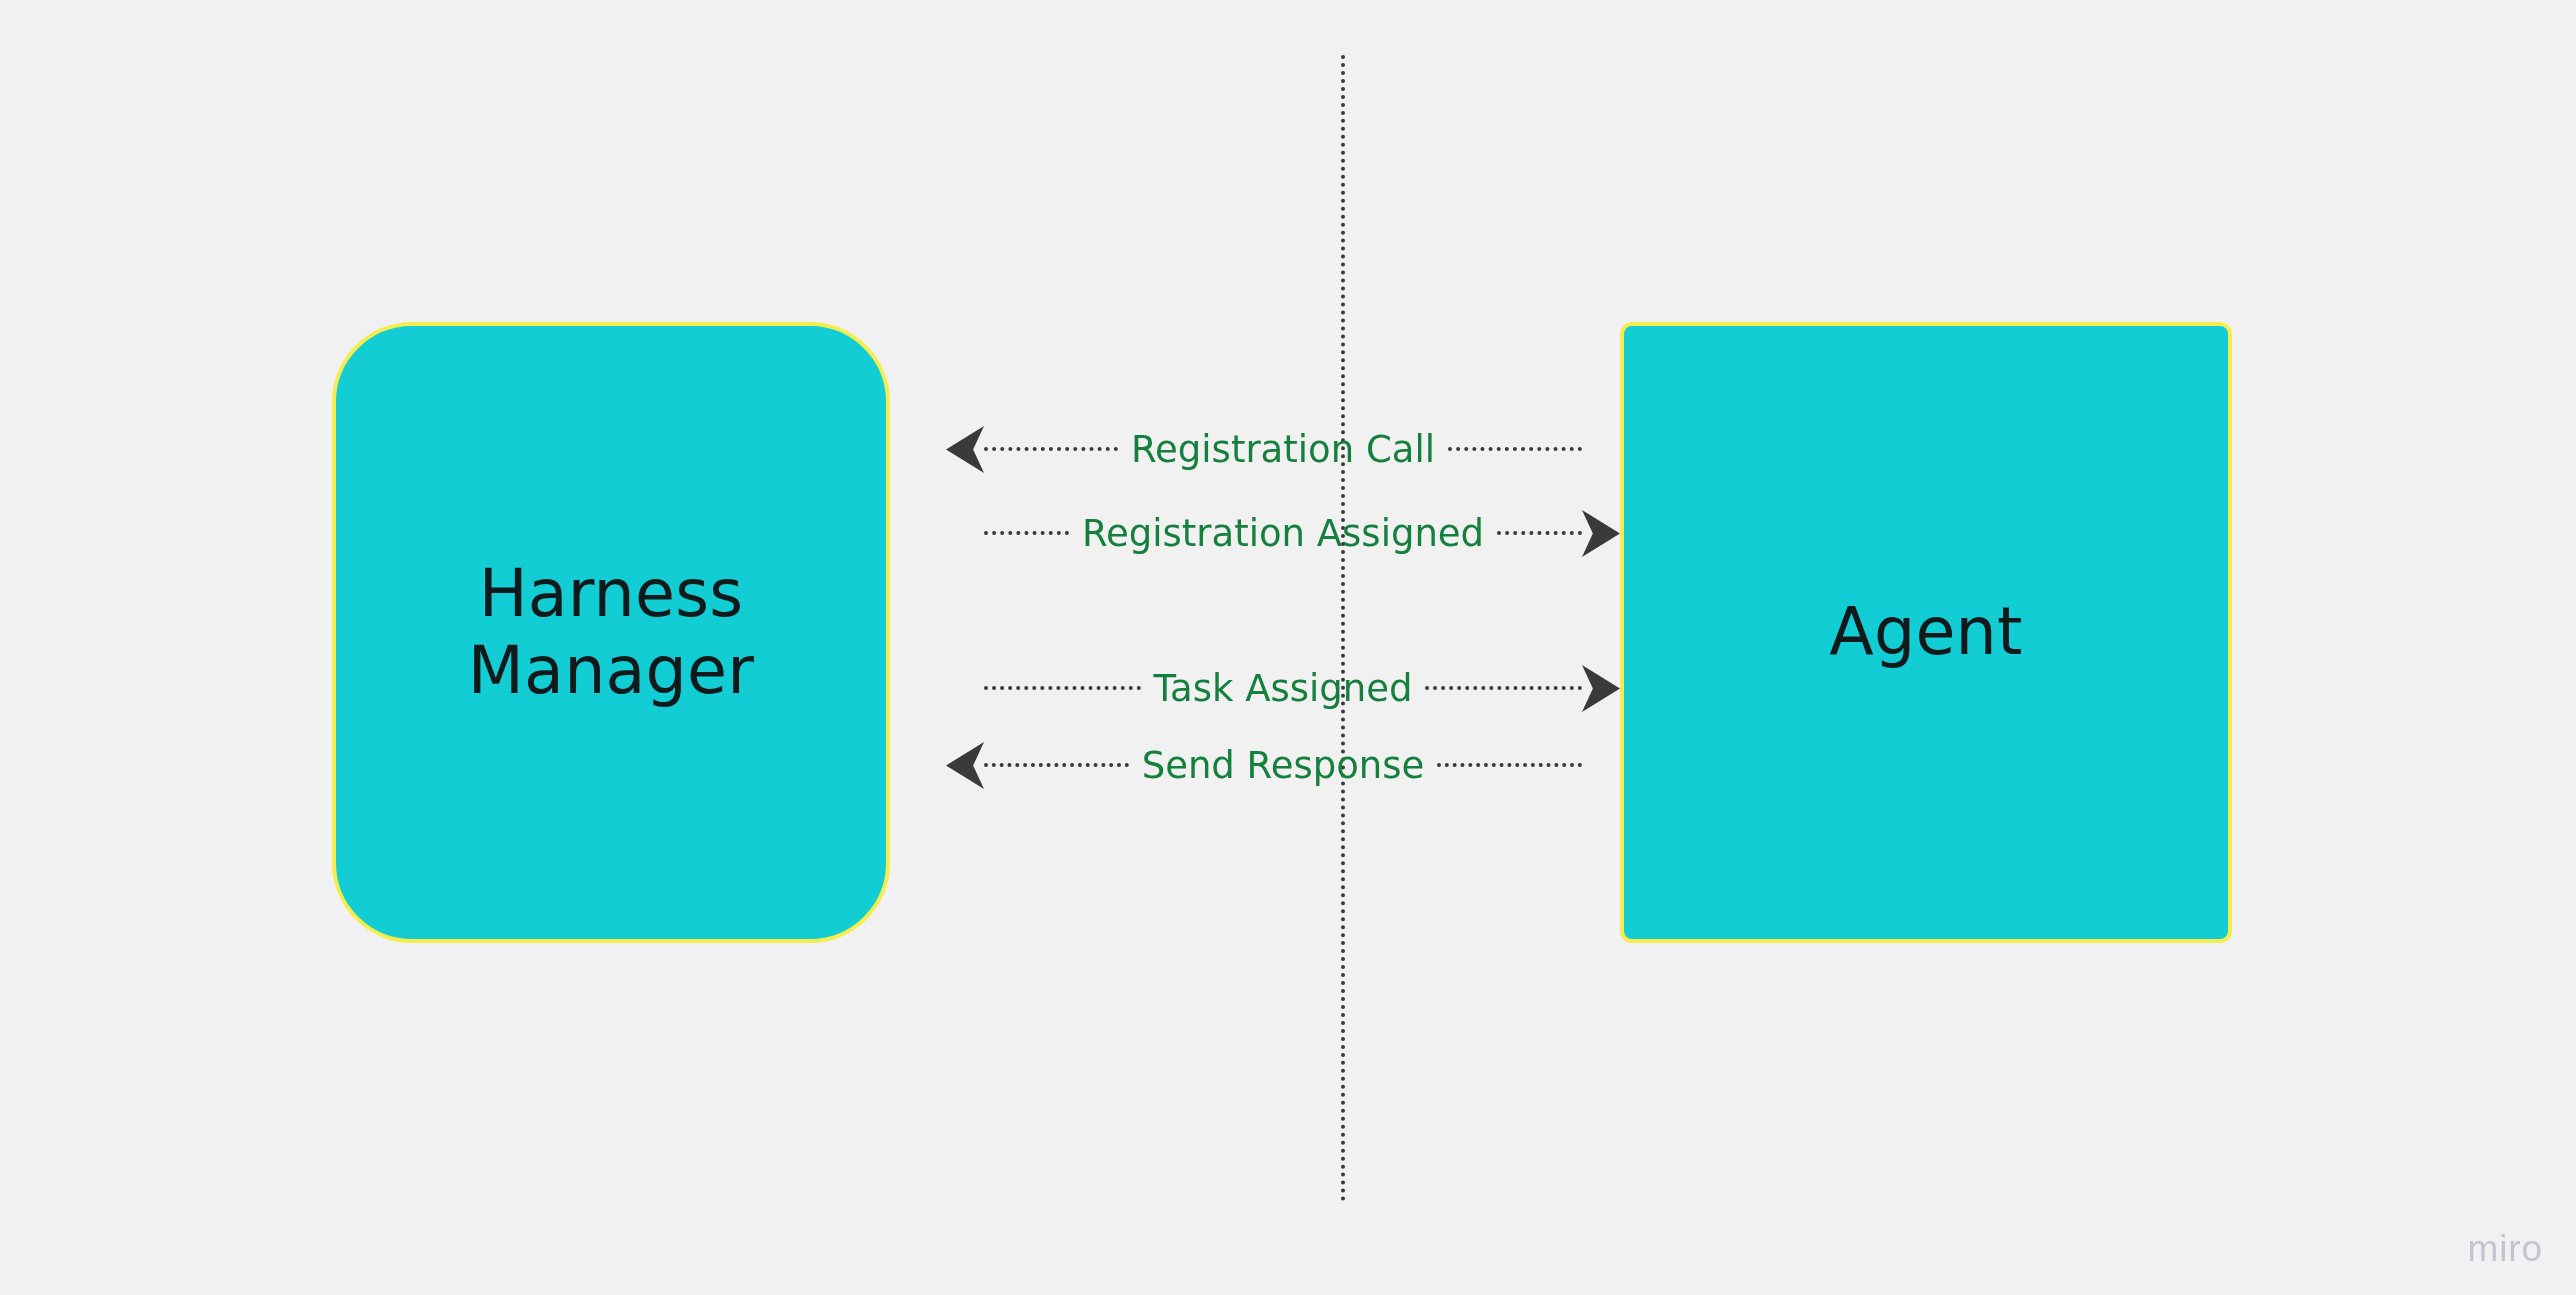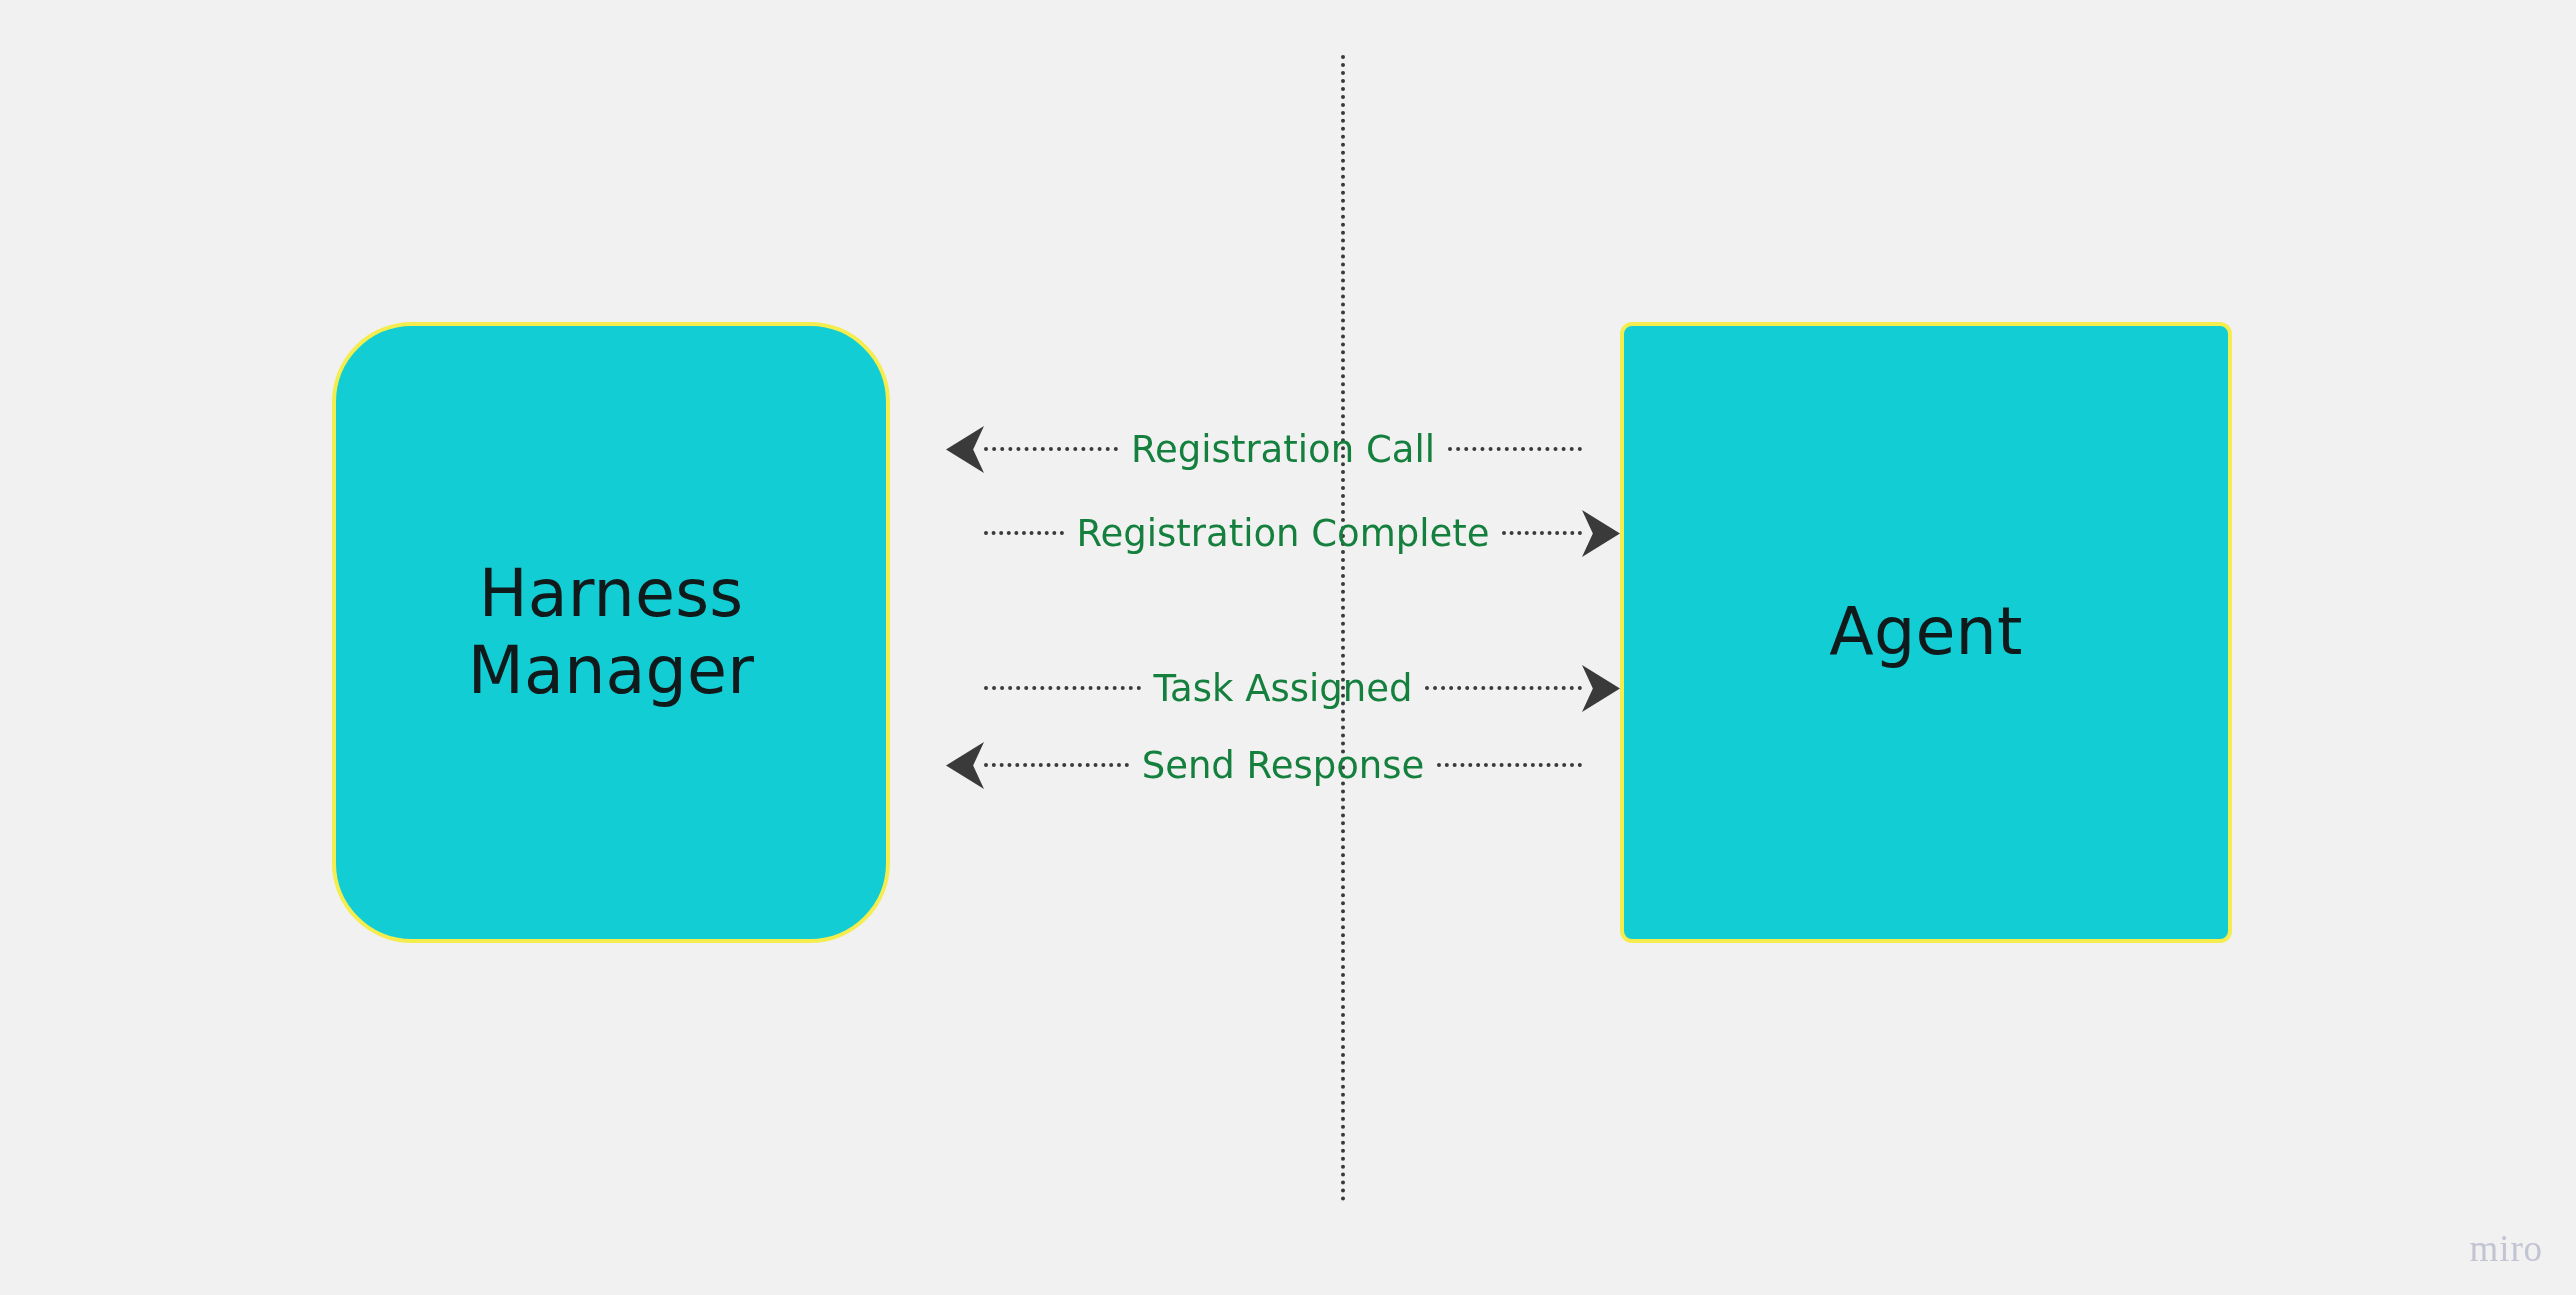--- a/index.html
+++ b/index.html
@@ -107,21 +107,21 @@
     fill: #3a3a3a;
   }
 
   
   #miro-watermark {
     position: absolute;
     right: 33px;
     bottom: 25.6px;
     color: #c3c4d2;
     font-size: 37px;
-    font-family: Liberation Serif, serif;
+    font-family: Liberation Sans, sans-serif;
     font-weight: 400;
     letter-spacing: 0.9px;
     user-select: none;
     text-align: right;
   }
 </style>
 </head>
 <body>
 
 <div id="canvas">
@@ -147,21 +147,21 @@
     <svg class="arrow-head spacer" viewBox="0 0 42 56">
       <path d="M42 28 L0 2 L12 28 L0 54 Z"></path>
     </svg>
   </div>
 
   <div class="msg-row" style="top:504px;">
     <svg class="arrow-head spacer" viewBox="0 0 42 56">
       <path d="M0 28 L42 2 L30 28 L42 54 Z"></path>
     </svg>
     <div class="msg-line"></div>
-    <div class="msg-label">Registration Complete</div>
+    <div class="msg-label">Registration Assigned</div>
     <div class="msg-line"></div>
     <svg class="arrow-head" viewBox="0 0 42 56">
       <path d="M42 28 L0 2 L12 28 L0 54 Z"></path>
     </svg>
   </div>
 
 
   <div class="msg-row" style="top:659px;">
     <svg class="arrow-head spacer" viewBox="0 0 42 56">
       <path d="M0 28 L42 2 L30 28 L42 54 Z"></path>

